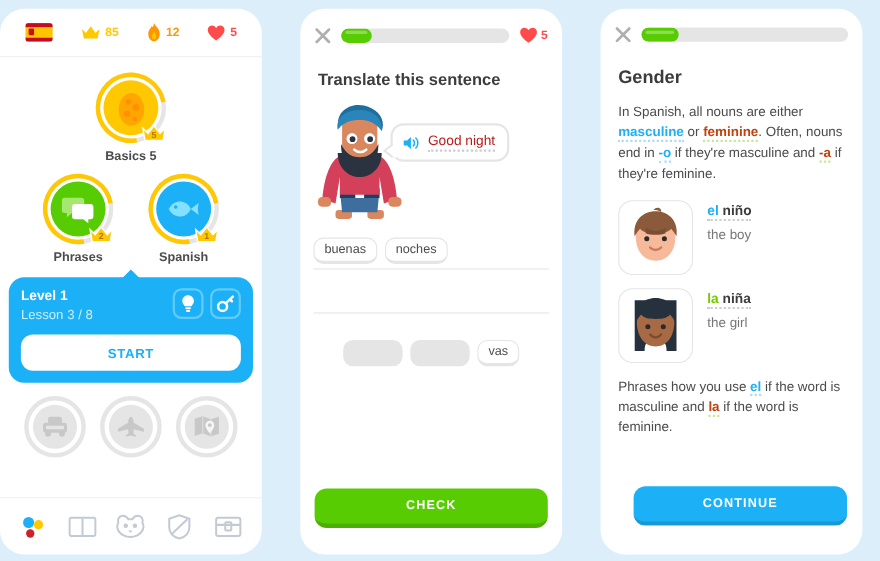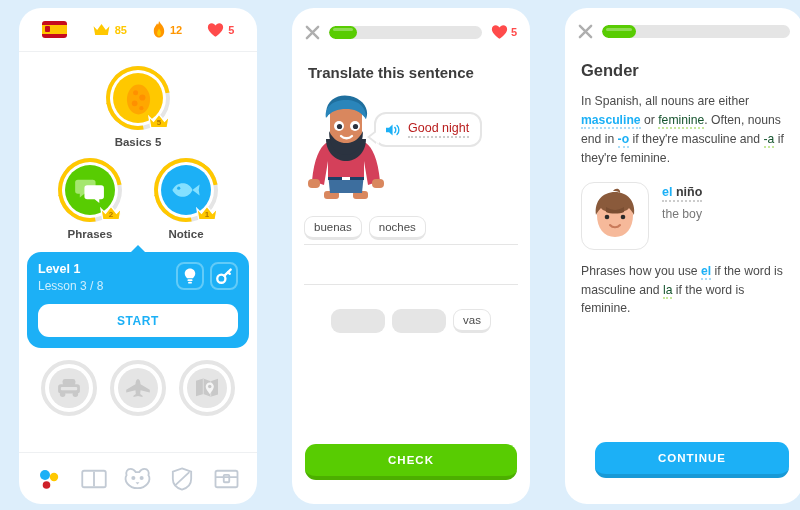--- a/index.html
+++ b/index.html
@@ -7,21 +7,21 @@
     width: 800px; height: 510px;
     background: #ddeefb;
     font-family: "Liberation Sans", sans-serif;
     overflow: hidden;
   }
   .stage {
     position: relative;
     width: 800px; height: 510px;
     display: flex;
     gap: 35px;
-    padding: 8px 19px;
+    padding: 8px 0;
   }
   .panel {
     background: #ffffff;
     border-radius: 22px;
     position: relative;
     overflow: hidden;
     flex: 0 0 auto;
   }
   
   #panel-home { width: 238px; height: 496px; }
@@ -205,21 +205,21 @@
     border-radius: 11px;
     color: #fff; font-size: 11.5px; font-weight: bold; letter-spacing: 1px;
     cursor: pointer;
     font-family: "Liberation Sans", sans-serif;
   }
   
   #panel-tip { width: 238px; height: 496px; }
   .tip-title { margin: 22px 16px 0; font-size: 16.5px; font-weight: bold; color: #3c3c3c; }
   .tip-para { margin: 12px 16px 0; font-size: 12.2px; line-height: 1.55; color: #4b4b4b; }
   .w-masc { color: #1cb0f6; font-weight: bold; border-bottom: 2px dotted #aadcf7; }
-  .w-fem { color: #14532d; font-weight: normal; border-bottom: 2px dotted #c5e89a; }
+  .w-fem { color: #c2410c; font-weight: bold; border-bottom: 2px dotted #c5e89a; }
   .example-list { margin: 14px 16px 0; }
   .example {
     display: flex; align-items: flex-start; gap: 13px; margin-bottom: 12px;
   }
   .ex-card {
     width: 68px; height: 68px; border-radius: 13px;
     border: 1.5px solid #e5e5e5; background: #fff;
     display: flex; align-items: center; justify-content: center;
     overflow: hidden; flex: 0 0 auto;
   }
@@ -335,21 +335,21 @@
                 <circle cx="9" cy="9" r="1.8" fill="#1cb0f6"></circle>
               </svg>
             </div>
             <div class="crown-badge">
               <svg viewBox="0 0 24 17">
                 <path d="M1 4 L6 9 L12 1.5 L18 9 L23 4 L21 16 L3 16 Z" fill="#ffc800" stroke="#fff" stroke-width="1.4"></path>
               </svg>
               <span>1</span>
             </div>
           </div>
-          <div class="skill-label">Notice</div>
+          <div class="skill-label">Spanish</div>
         </div>
       </div>
     </div>
 
     <div class="popup">
       <div class="popup-top">
         <div>
           <div class="popup-level">Level 1</div>
           <div class="popup-lesson">Lesson 3 / 8</div>
         </div>
@@ -551,20 +551,36 @@
             <circle cx="39" cy="32" r="2.3" fill="#2b2b2b"></circle>
             <path d="M26 40 C28.5 43 33.5 43 36 40" stroke="#c97a5a" stroke-width="2.1" fill="none" stroke-linecap="round"></path>
           </svg>
         </div>
         <div>
           <div class="ex-es"><span class="ex-art-m">el</span> <span class="ex-noun">niño</span></div>
           <div class="ex-en">the boy</div>
         </div>
       </div>
 
+      <div class="example">
+        <div class="ex-card">
+          <svg width="62" height="62" viewBox="0 0 62 62">
+            <path d="M12 8 H50 V54 H41 C41 46 38 44 31 44 C24 44 21 46 21 54 H12 Z" fill="#25313c"></path>
+            <path d="M14 28 C14 16 21 9 31 9 C41 9 48 16 48 28 C48 41 41 50 31 50 C21 50 14 41 14 28 Z" fill="#a86a45"></path>
+            <path d="M13 28 C11 14 20 6 31 6 C42 6 51 14 49 28 C47 24 44 21 44 21 C42 24 38 25 31 25 C24 25 20 24 18 21 C18 21 15 24 13 28 Z" fill="#25313c"></path>
+            <circle cx="24" cy="32" r="2.3" fill="#2b2b2b"></circle>
+            <circle cx="38" cy="32" r="2.3" fill="#2b2b2b"></circle>
+            <path d="M26 39 C28.5 42.5 33.5 42.5 36 39" stroke="#7f4a2c" stroke-width="2.1" fill="none" stroke-linecap="round"></path>
+          </svg>
+        </div>
+        <div>
+          <div class="ex-es"><span class="ex-art-f">la</span> <span class="ex-noun">niña</span></div>
+          <div class="ex-en">the girl</div>
+        </div>
+      </div>
     </div>
 
     <div class="tip-para">
       <span>Phrases how you use </span><span class="w-masc">el</span><span> if the word is masculine and </span><span class="w-fem">la</span><span> if the word is feminine.</span>
     </div>
 
     <button class="continue-btn">CONTINUE</button>
   </div>
 
 </div>

